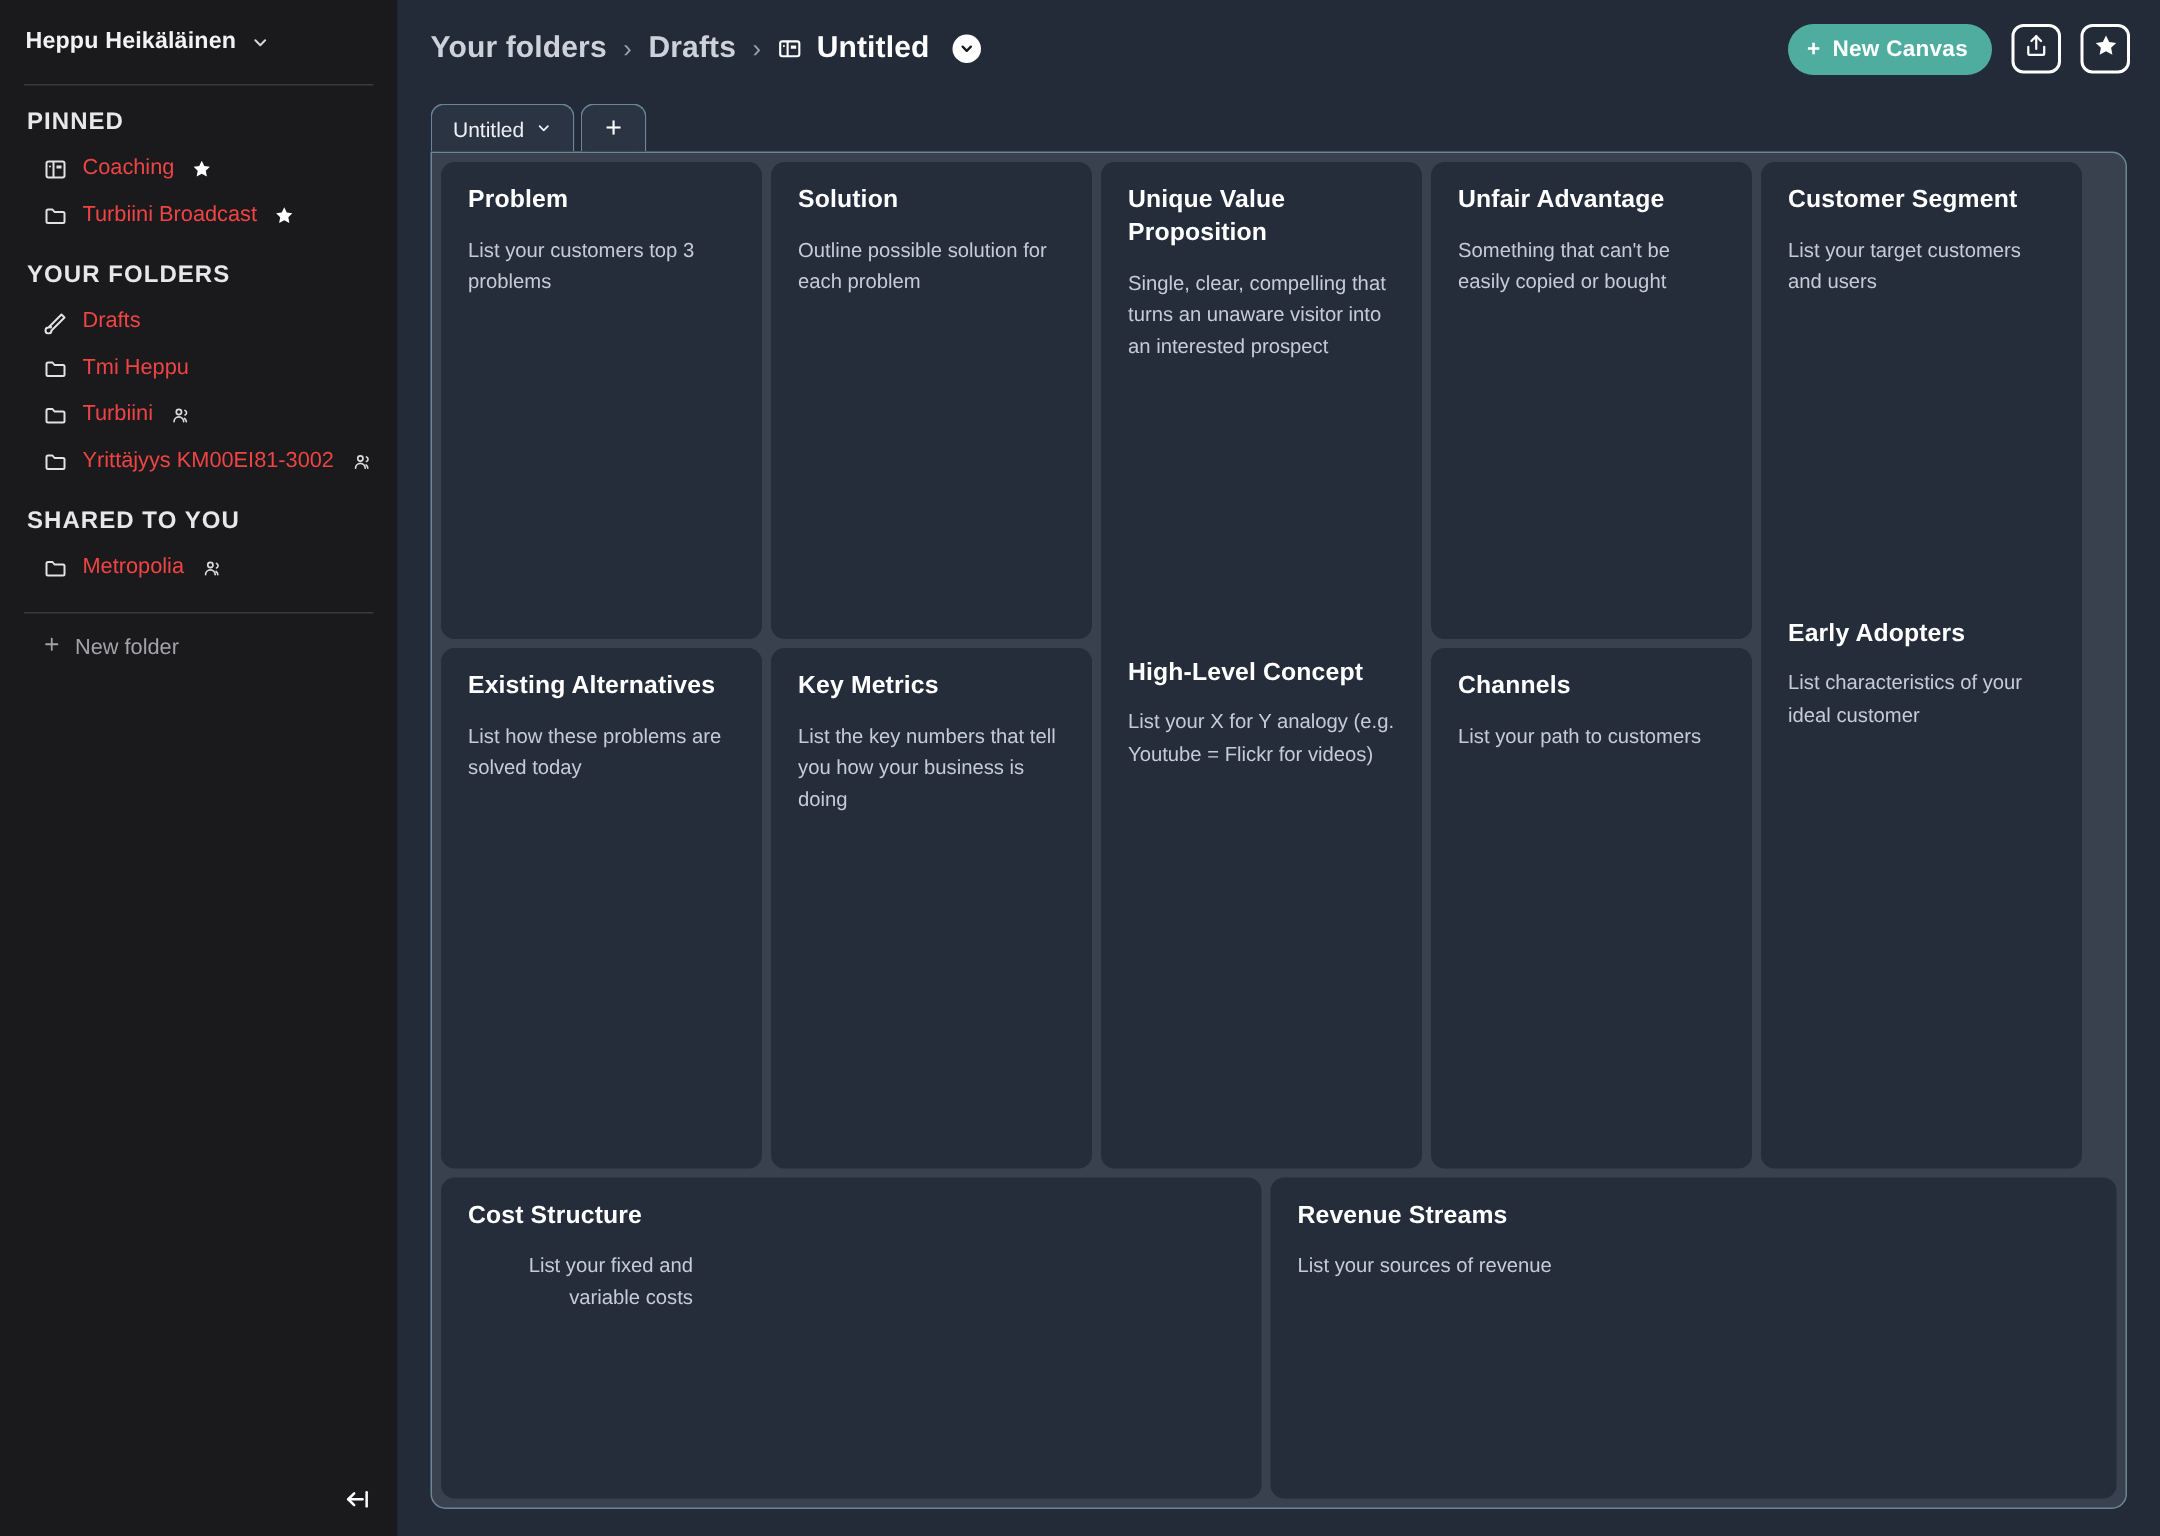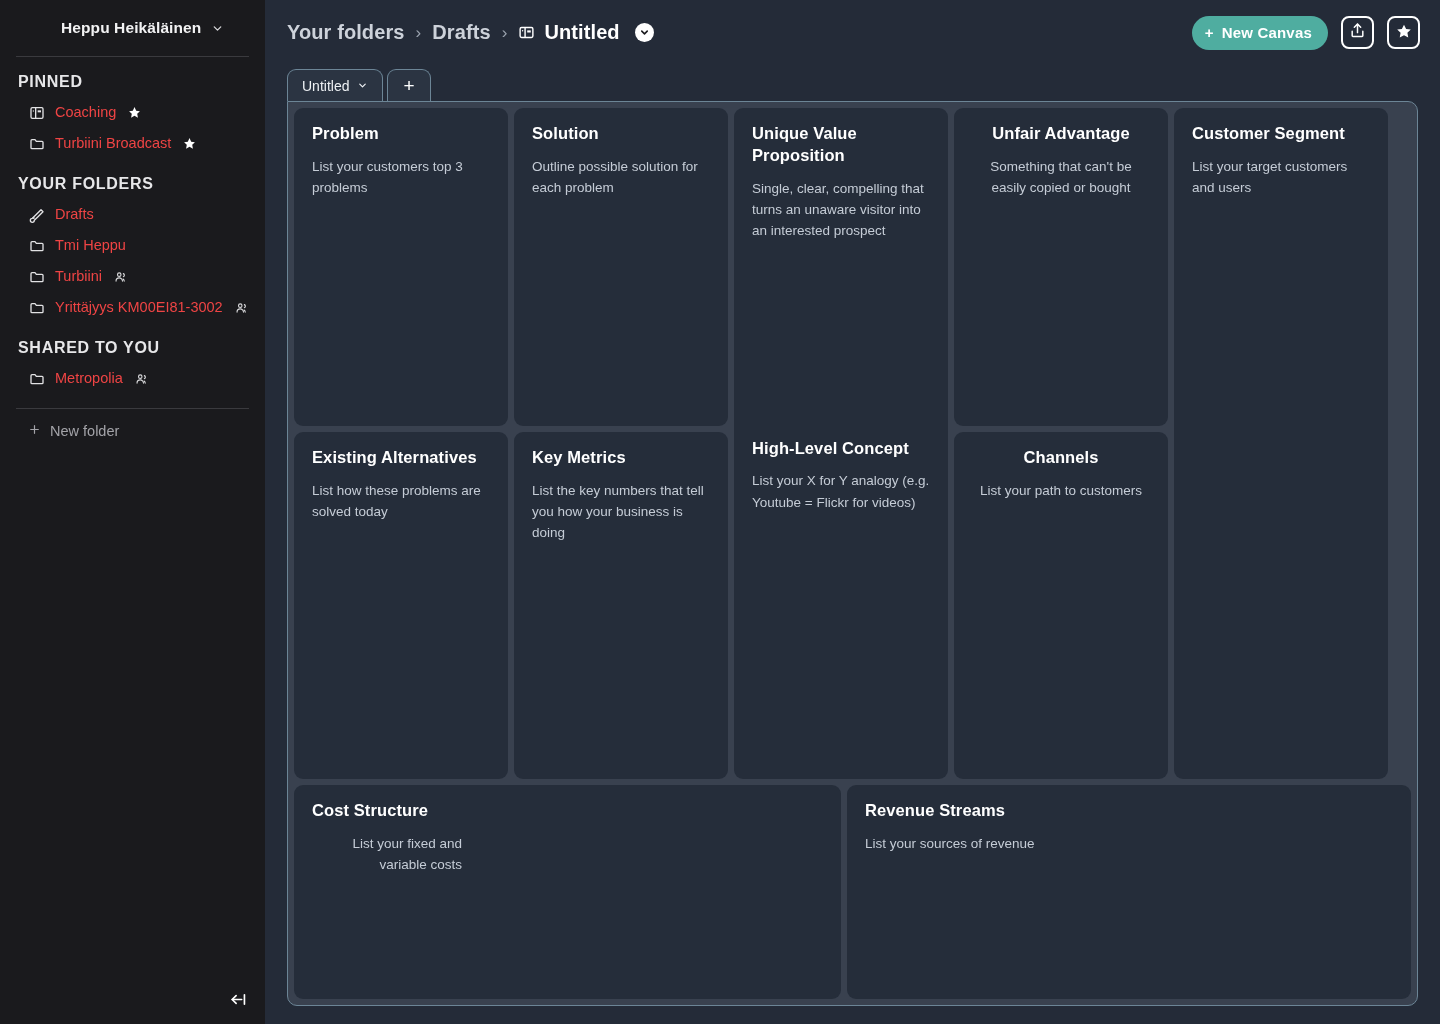--- a/index.html
+++ b/index.html
@@ -14,21 +14,21 @@
   
   .sidebar {
     width: 265px; height: 1024px;
     background: #1a1a1d;
     flex: 0 0 265px;
     position: relative;
     padding: 0 16px;
   }
   .user-row {
     display: flex; align-items: center; gap: 10px;
-    height: 56px; padding-left: 1px; margin-left: 44px;
+    height: 56px; padding-left: 1px;
   }
   .user-name {
     color: #f2f2f3; font-size: 15.5px; font-weight: 700;
     letter-spacing: .1px;
   }
   .chev { color: #d8d8da; display: flex; align-items: center; }
   .divider { height: 1px; background: #3a3a3e; margin: 0 0 0 0; }
   .section-label {
     color: #e7e7e9; font-size: 16px; font-weight: 700;
     letter-spacing: .7px; padding: 16px 0 6px 2px;
@@ -111,21 +111,21 @@
     border: 1px solid #6c8596;
     border-radius: 0 10px 10px 10px;
     padding: 6px;
     display: flex; flex-direction: column; gap: 6px;
   }
   .canvas-top { flex: 1 1 auto; display: flex; gap: 6px; min-height: 0; }
   .col { display: flex; flex-direction: column; gap: 6px; min-width: 0; }
   .col-1 { flex: 0 0 214px; }
   .col-2 { flex: 0 0 214px; }
   .col-3 { flex: 0 0 214px; }
-  .col-4 { flex: 0 0 214px; text-align: center; }
+  .col-4 { flex: 0 0 214px; }
   .col-5 { flex: 0 0 214px; }
   .canvas-bottom { flex: 0 0 214px; display: flex; gap: 6px; }
 
   .cell {
     background: #252d3a; border-radius: 9px;
     padding: 15px 18px 14px 18px; min-height: 0;
     cursor: pointer; overflow: hidden;
   }
   .cell-title {
     color: #ffffff; font-size: 16.5px; font-weight: 700;
@@ -402,20 +402,24 @@
             </div>
           </div>
 
           <div class="col col-5">
             <div class="cell f1" style="display:flex; flex-direction:column;">
               <div>
                 <div class="cell-title">Customer Segment</div>
                 <div class="cell-desc">List your target customers and users</div>
               </div>
               <div style="flex:1 1 auto"></div>
+              <div style="padding-bottom:278px;">
+                <div class="cell-title">Early Adopters</div>
+                <div class="cell-desc">List characteristics of your ideal customer</div>
+              </div>
             </div>
           </div>
 
         </div>
 
         <div class="canvas-bottom">
           <div class="cell b-left">
             <div class="cell-title">Cost Structure</div>
             <div class="cell-desc" style="max-width:150px;text-align:right;">List your fixed and variable costs</div>
           </div>

